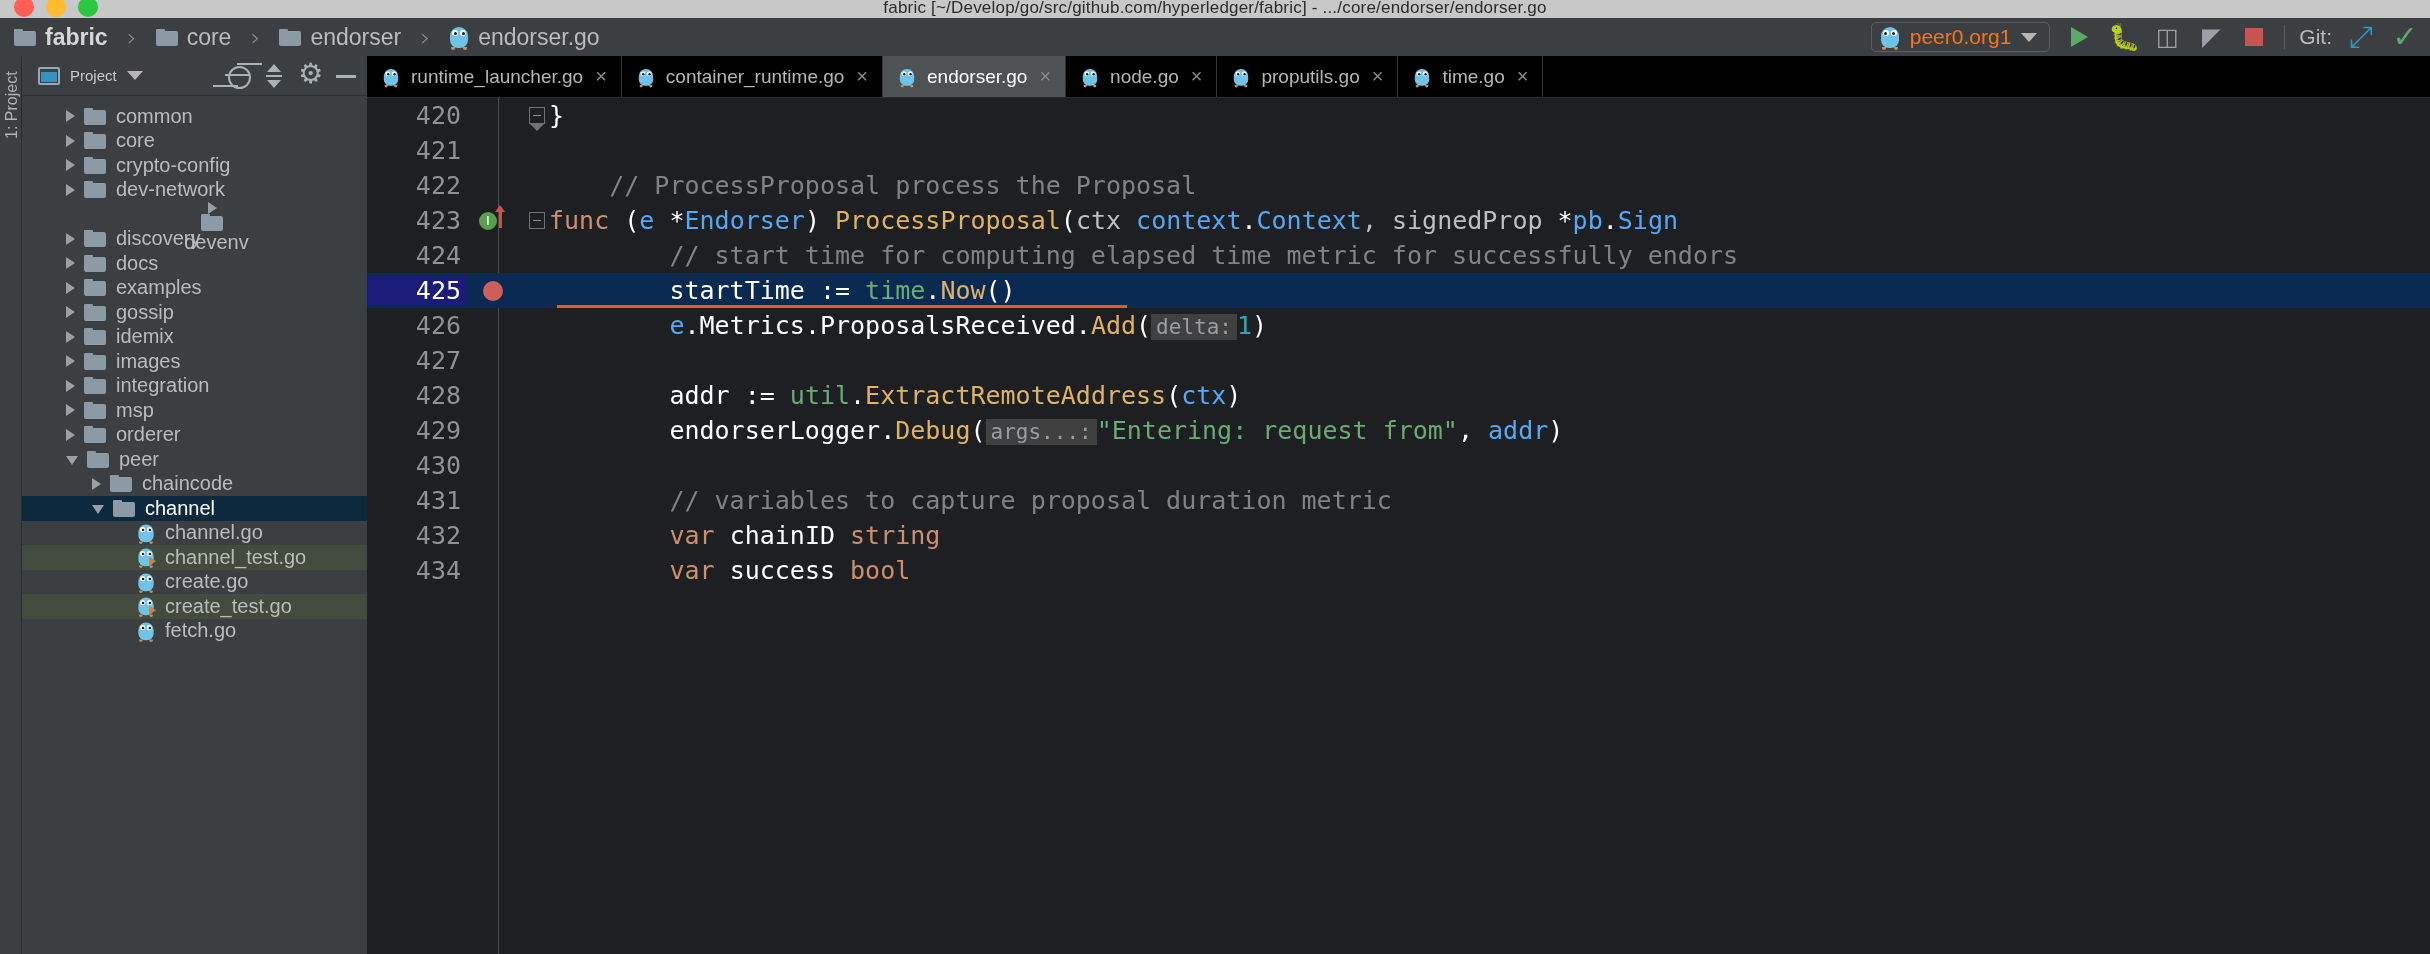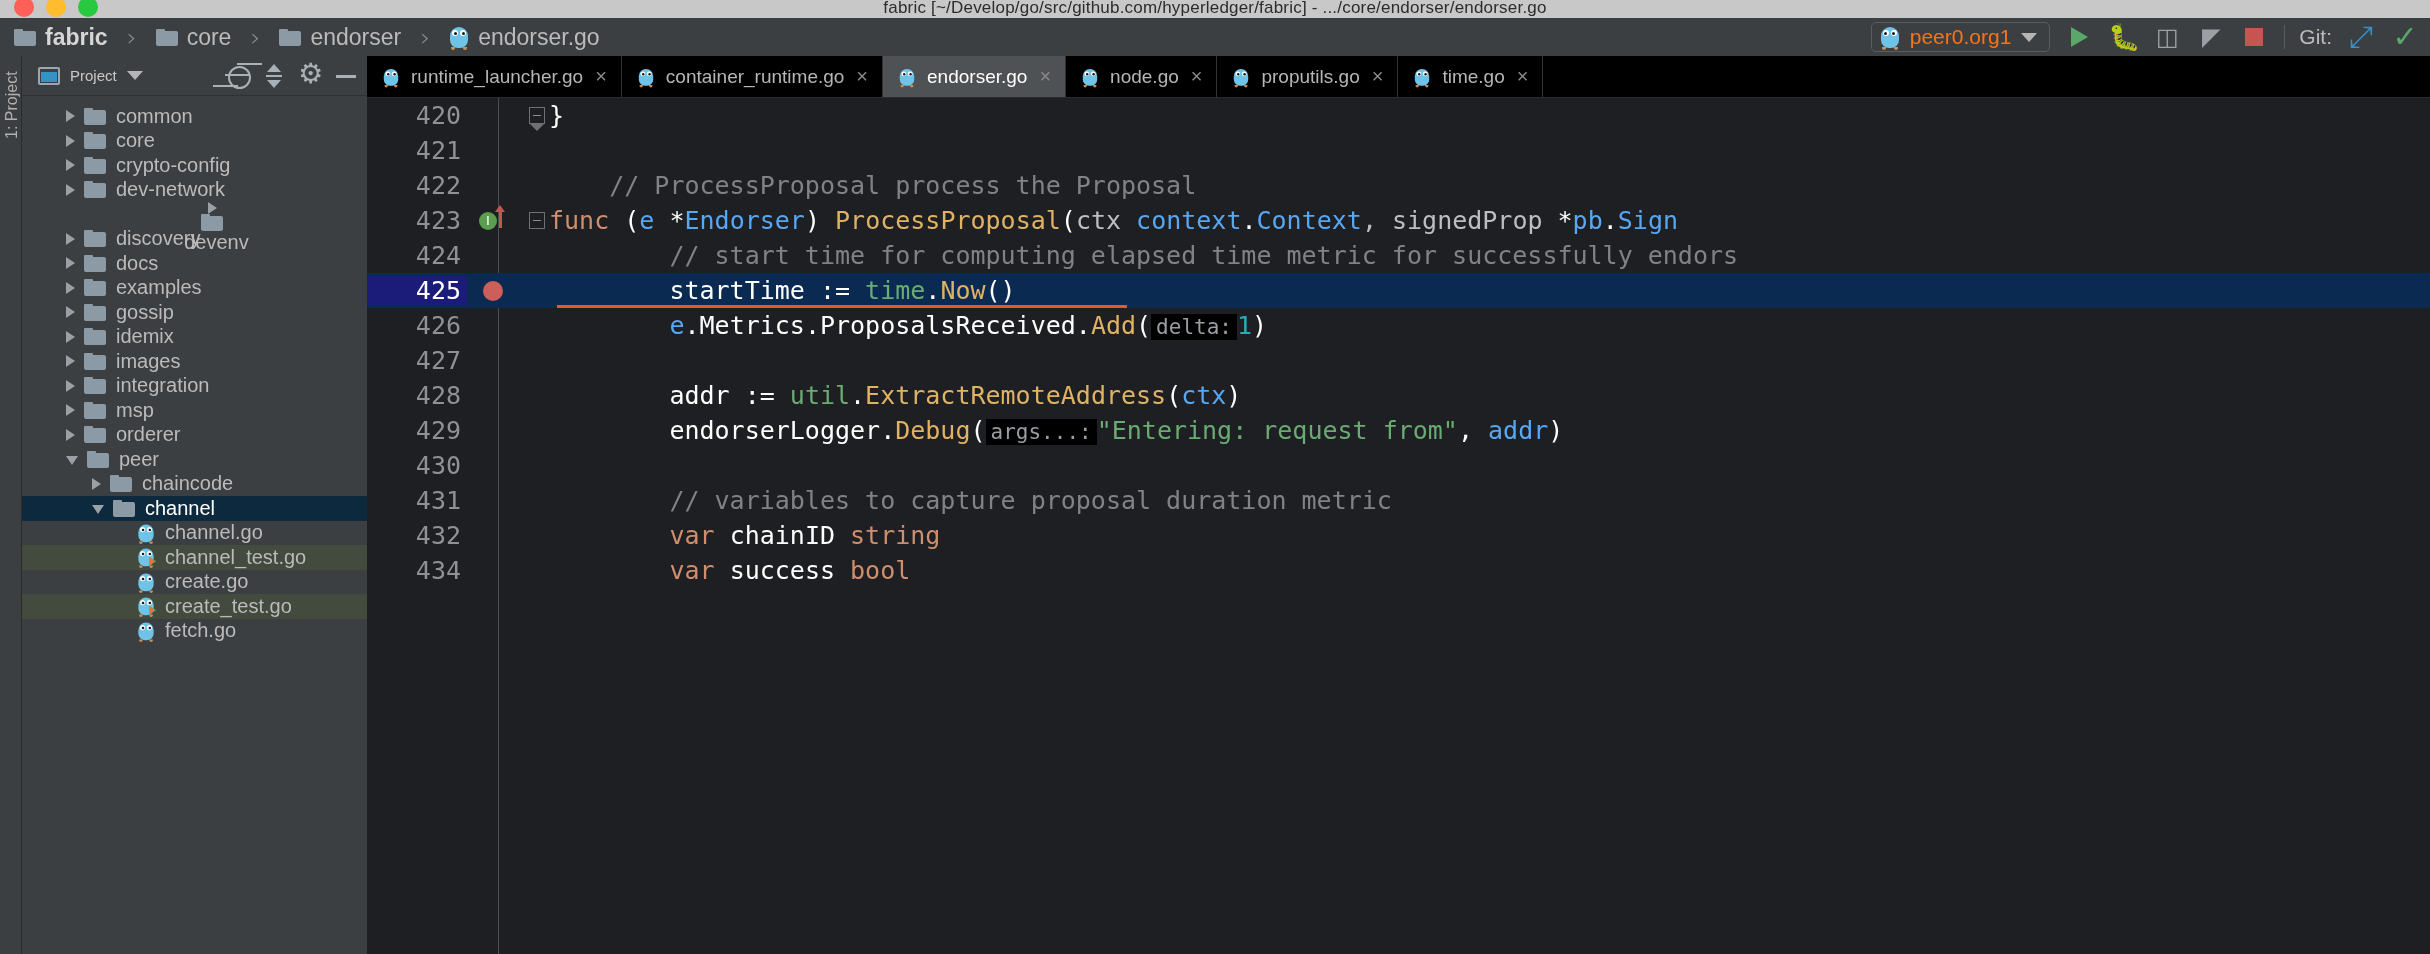--- a/index.html
+++ b/index.html
@@ -297,21 +297,21 @@
   .c-comment { color: #7f8387; }
   .c-kw      { color: #cf8e6d; }
   .c-type    { color: #56a8f5; }
   .c-fn      { color: #e0b264; }
   .c-str     { color: #6aab73; }
   .c-num     { color: #2aacb8; }
   .c-ident   { color: #bcbec4; }
   .c-field   { color: #56a8f5; }
   .c-white   { color: #ffffff; }
   .hint {
-    background: #000000; border-radius: 0; padding: 1px 5px;
+    background: #404040; border-radius: 0; padding: 1px 5px;
     color: #9a9da1; font-size: 21px;
   }
 </style>
 </head>
 <body>
 
 <div class="titlebar">
   <div class="traffic">
     <span class="dot red"></span>
     <span class="dot yellow"></span>

